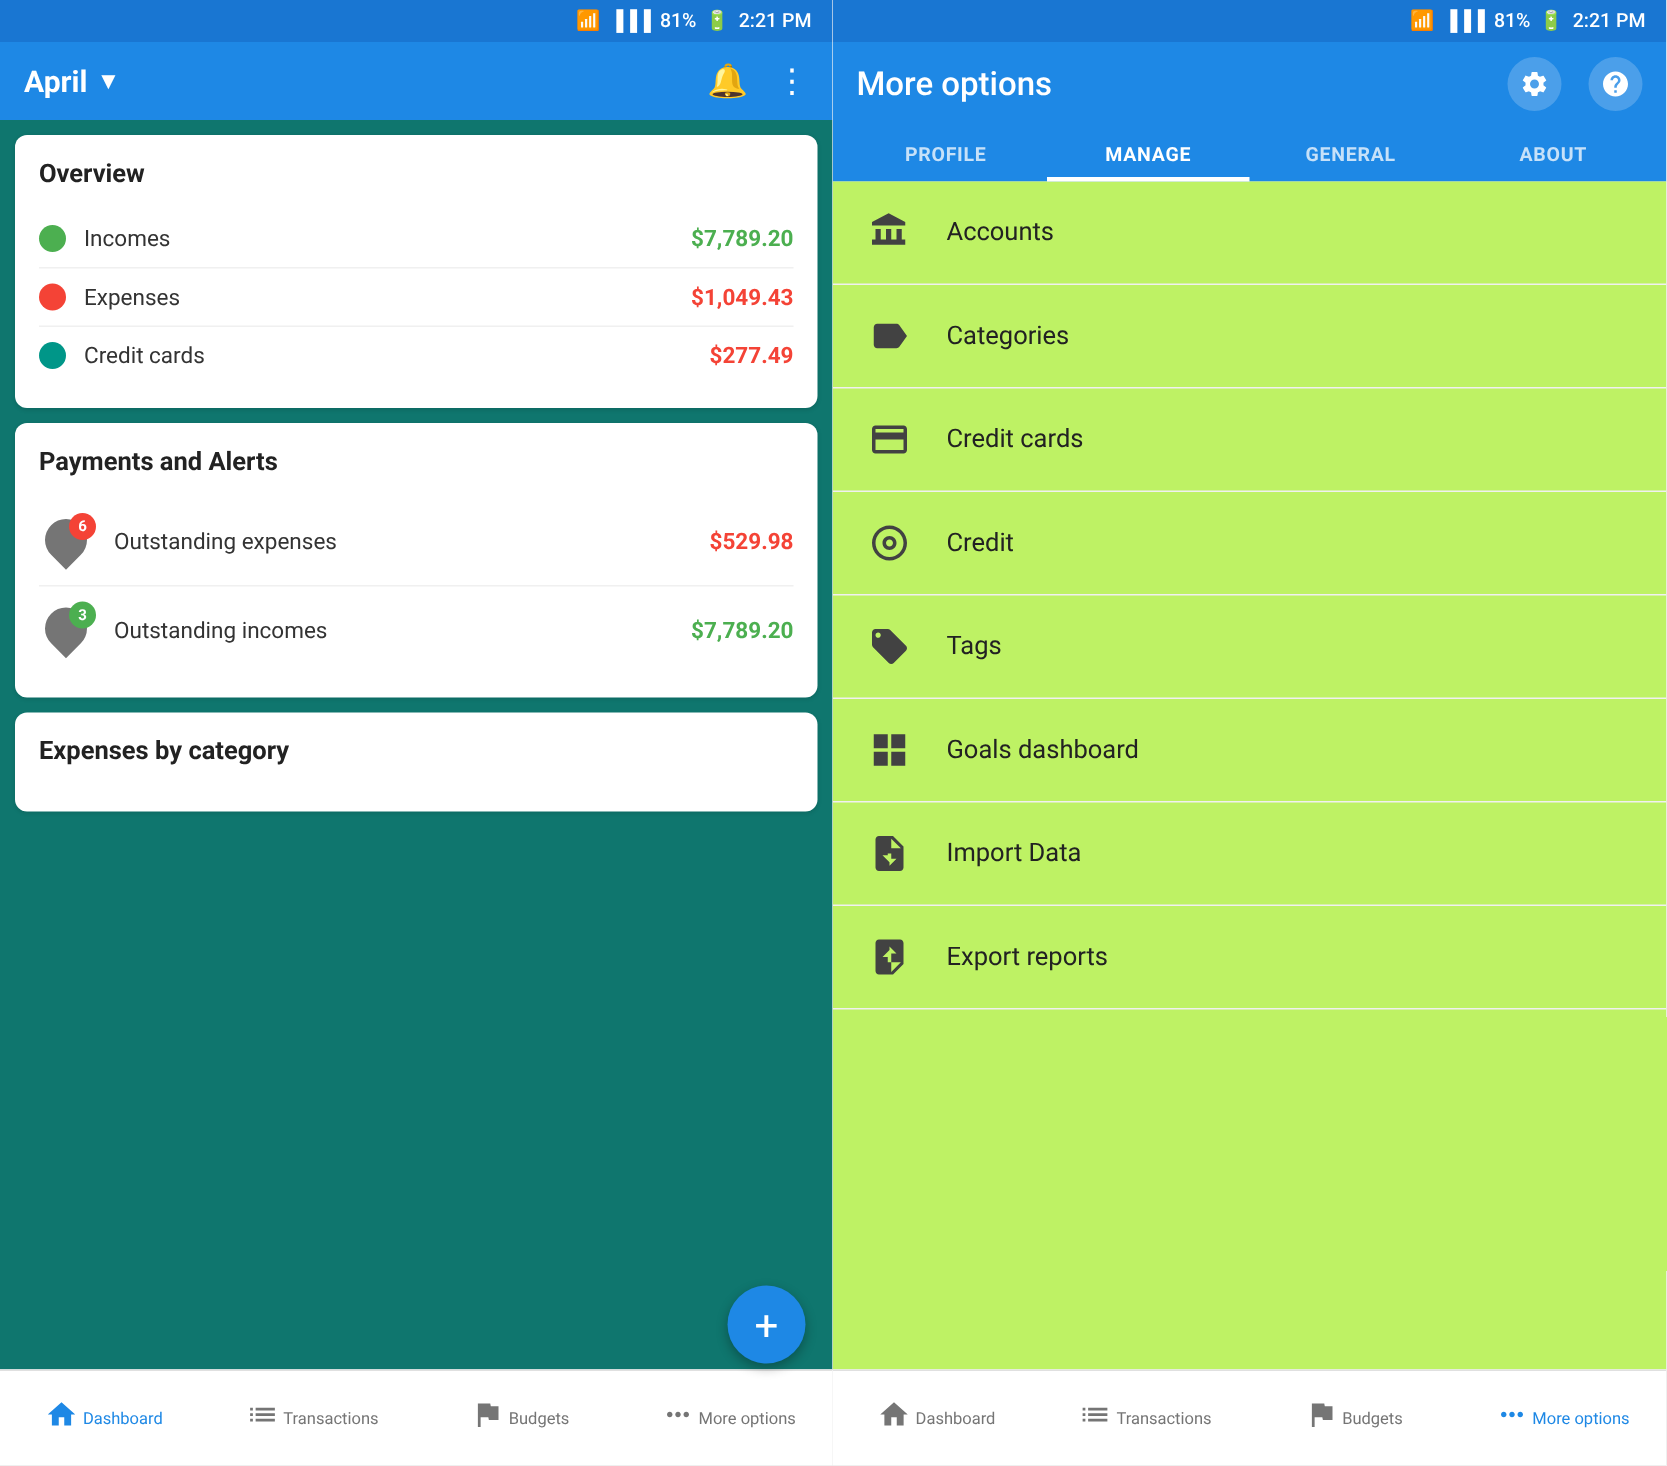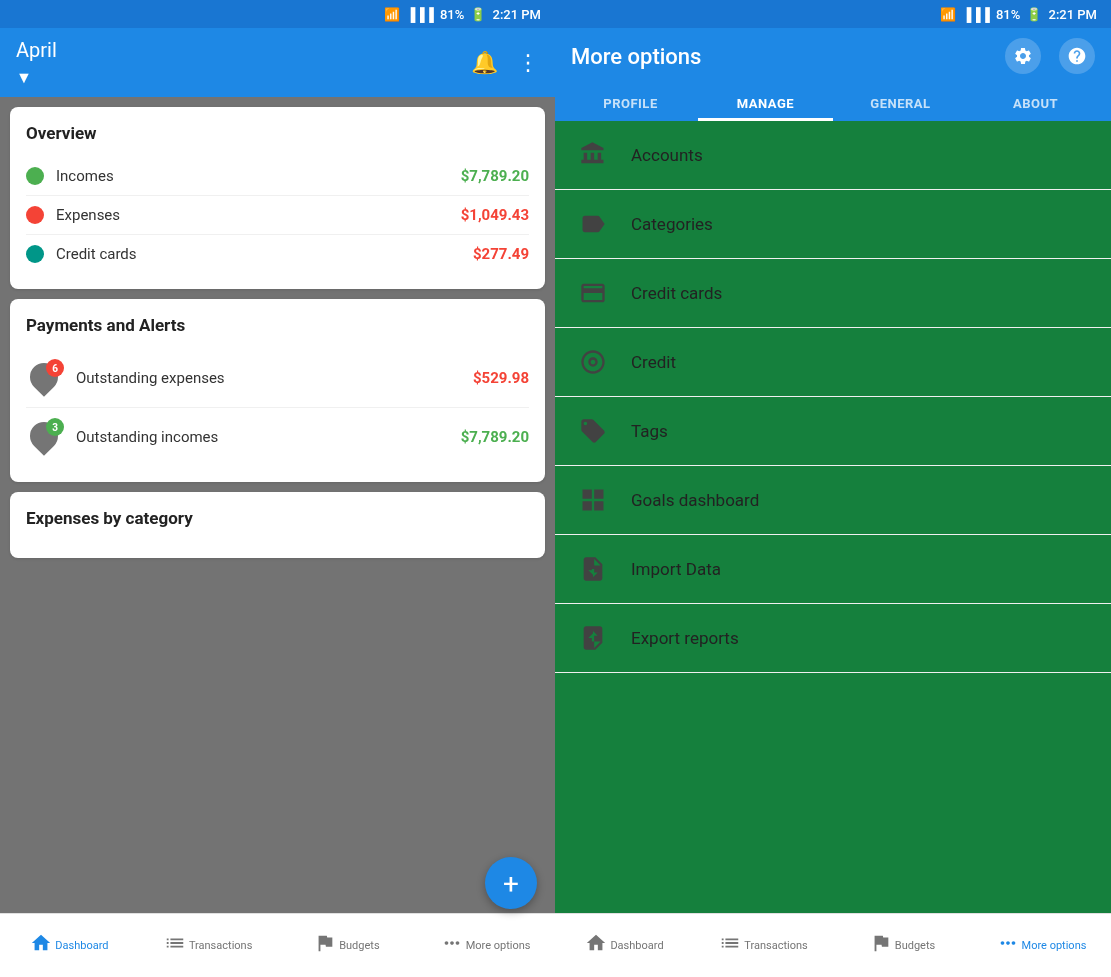--- a/index.html
+++ b/index.html
@@ -43,24 +43,24 @@
       background: #1e88e5;
       color: white;
       padding: 10px 16px;
       display: flex;
       align-items: center;
       justify-content: space-between;
       min-height: 52px;
     }
     .month-selector {
       display: flex;
+      align-items: center;
       gap: 6px;
       font-size: 20px;
-      font-weight: 400;
-      flex-direction: column;
+      font-weight: 700;
     }
     .header-icons { display: flex; gap: 18px; align-items: center; }
     .header-icon { font-size: 22px; cursor: pointer; }
 
     .balance-section {
       background: #1e88e5;
       color: white;
       text-align: center;
       padding: 16px 0 22px;
     }
@@ -71,21 +71,21 @@
     }
     .balance-label {
       font-size: 13px;
       opacity: 0.9;
       margin-top: 4px;
     }
 
     .content-area {
       flex: 1;
       overflow-y: auto;
-      background: #737373;
+      background: #0f766e;
       padding: 10px;
       display: flex;
       flex-direction: column;
       gap: 10px;
     }
 
     .card {
       background: white;
       border-radius: 8px;
       padding: 16px;
@@ -266,21 +266,21 @@
       left: 0;
       right: 0;
       height: 3px;
       background: white;
     }
 
     
     .menu-list {
       flex: 1;
       overflow-y: auto;
-      background: #15803d;
+      background: #bef264;
     }
     .menu-item {
       display: flex;
       align-items: center;
       padding: 16px 20px;
       border-bottom: 1px solid #f0f0f0;
       cursor: pointer;
     }
     .menu-icon {
       width: 36px;

